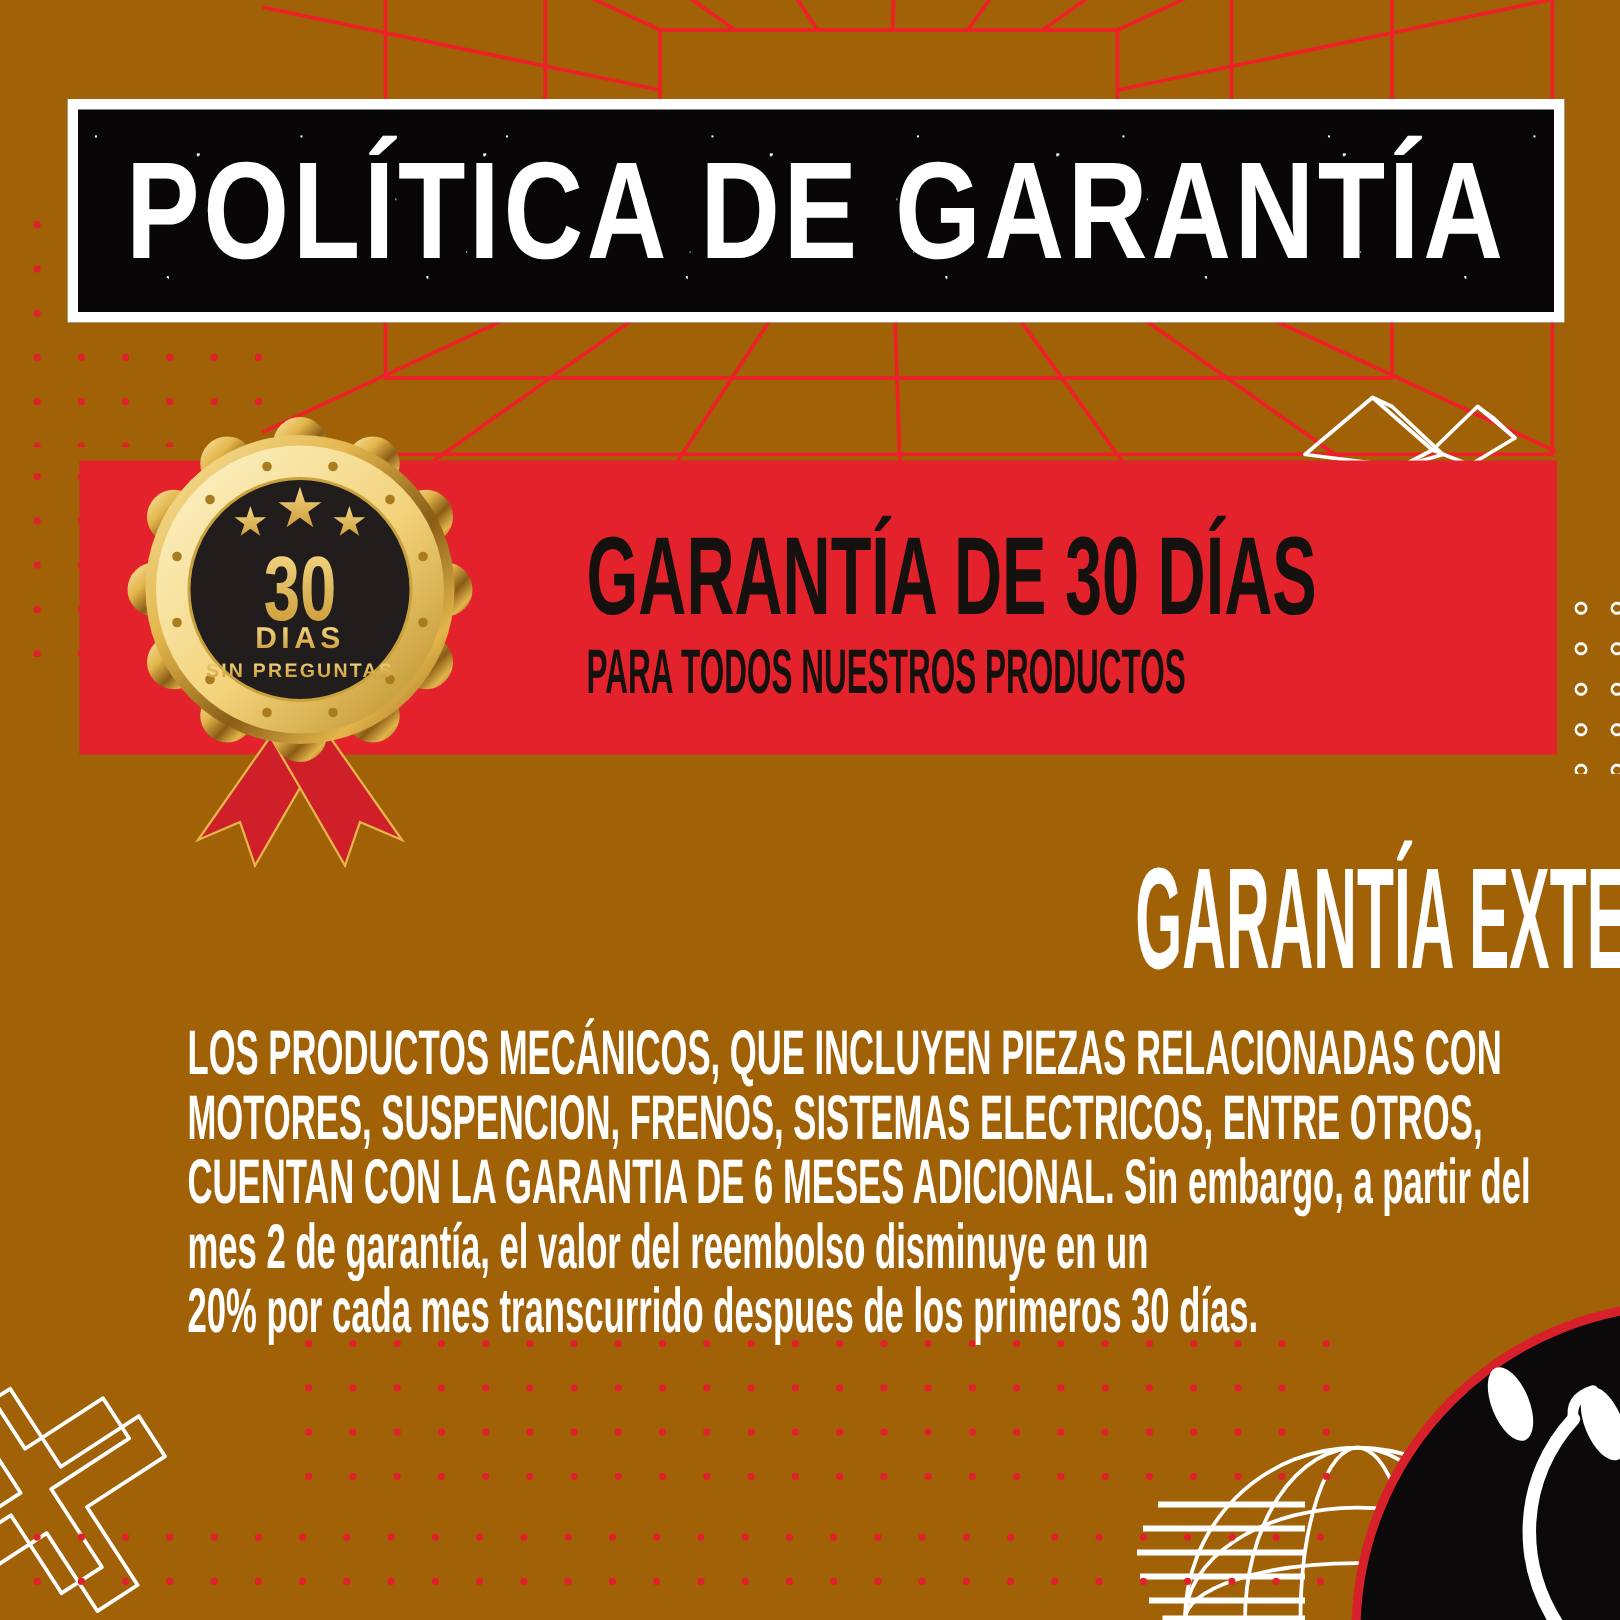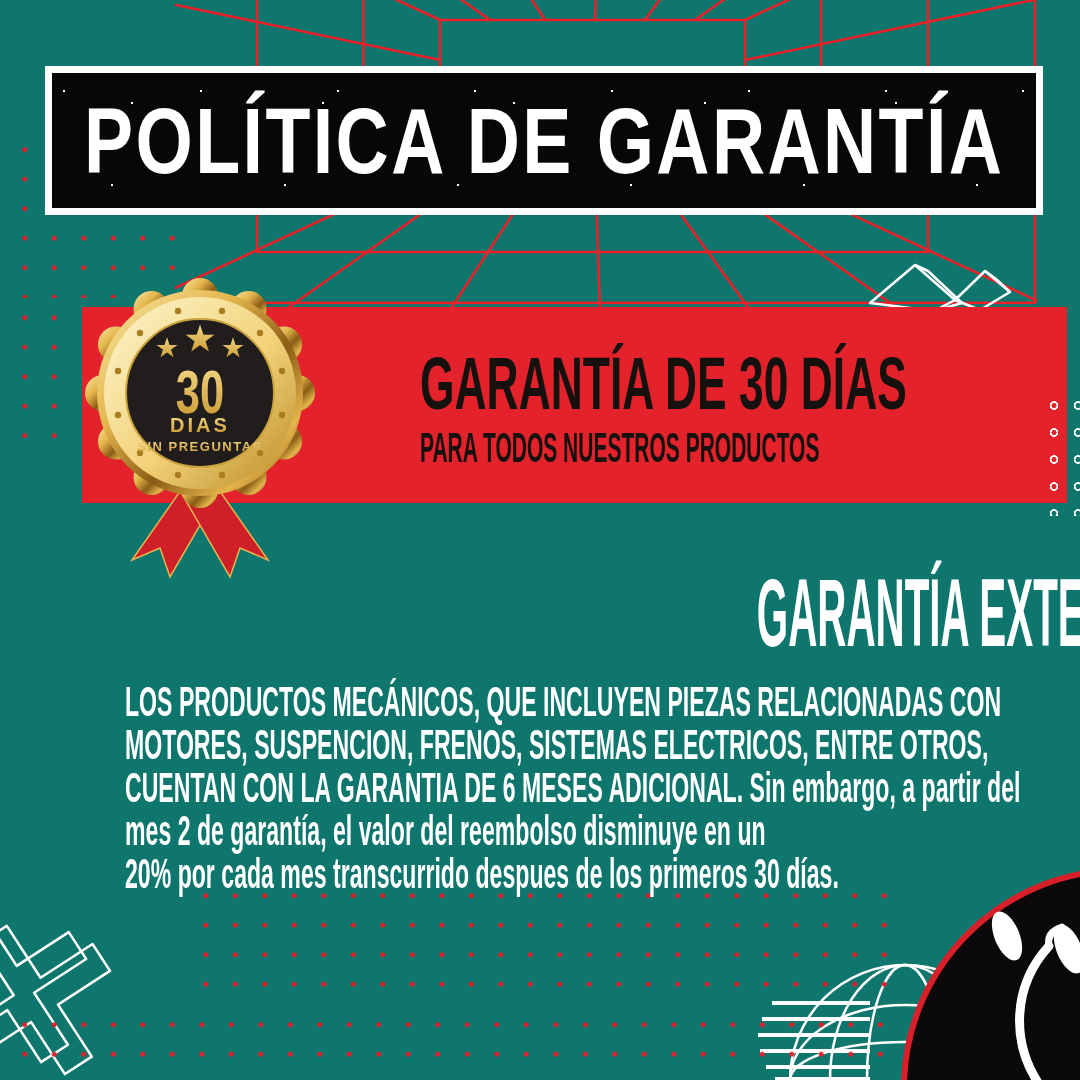--- a/index.html
+++ b/index.html
@@ -1,36 +1,36 @@
 <!DOCTYPE html>
 <html><head>
 <meta charset="utf-8">
 <style>
   html,body{margin:0;padding:0;background:#000;}
-  .canvas{position:relative;width:1080px;height:1080px;background:#0f766e;overflow:hidden;
+  .canvas{position:relative;width:1080px;height:1080px;background:#a16207;overflow:hidden;
           font-family:"Liberation Sans",sans-serif;}
   svg{display:block;}
   .deco{position:absolute;left:0;top:0;z-index:1;}
 
   
   .title-box{position:absolute;left:45px;top:66px;width:984px;height:135px;border:7px solid #fff;
     z-index:2;display:flex;align-items:center;justify-content:center;
     background-color:#080606;
     background-image:
       radial-gradient(1.6px 1.6px at 12px 18px,#fff 50%,transparent 55%),
       radial-gradient(1.1px 1.1px at 45px 60px,#cfcfcf 50%,transparent 55%),
       radial-gradient(2px 2px at 80px 30px,#fff 50%,transparent 55%),
       radial-gradient(1.1px 1.1px at 110px 95px,#aaa 50%,transparent 55%),
       radial-gradient(1.5px 1.5px at 60px 112px,#fff 50%,transparent 55%);
     background-size:137px 127px,167px 149px,191px 107px,149px 131px,173px 139px;}
   .title-text{font-size:92px;font-weight:bold;color:#fff;letter-spacing:3px;white-space:nowrap;
     transform:scaleX(0.8);line-height:1;}
 
   
-  .banner{position:absolute;left:53px;top:307px;width:985px;height:196px;background:#E3222B;z-index:2;margin-left:29px;}
+  .banner{position:absolute;left:53px;top:307px;width:985px;height:196px;background:#E3222B;z-index:2;}
   .offer-title{position:absolute;left:338px;top:40px;font-size:74px;font-weight:bold;color:#15110F;
     white-space:nowrap;transform:scaleX(0.6);transform-origin:left center;line-height:1;}
   .offer-subtitle{position:absolute;left:338px;top:120px;font-size:42px;font-weight:bold;color:#15110F;
     white-space:nowrap;transform:scaleX(0.5);transform-origin:left center;line-height:1;}
   .badge-svg{position:absolute;left:75px;top:270px;z-index:3;}
   .badge-text{font-family:"Liberation Sans",sans-serif;font-weight:bold;}
 
   
   .heading{position:absolute;left:0;top:565px;width:1080px;text-align:center;z-index:2;}
   .heading span{display:inline-block;font-size:96px;font-weight:bold;color:#fff;white-space:nowrap;

